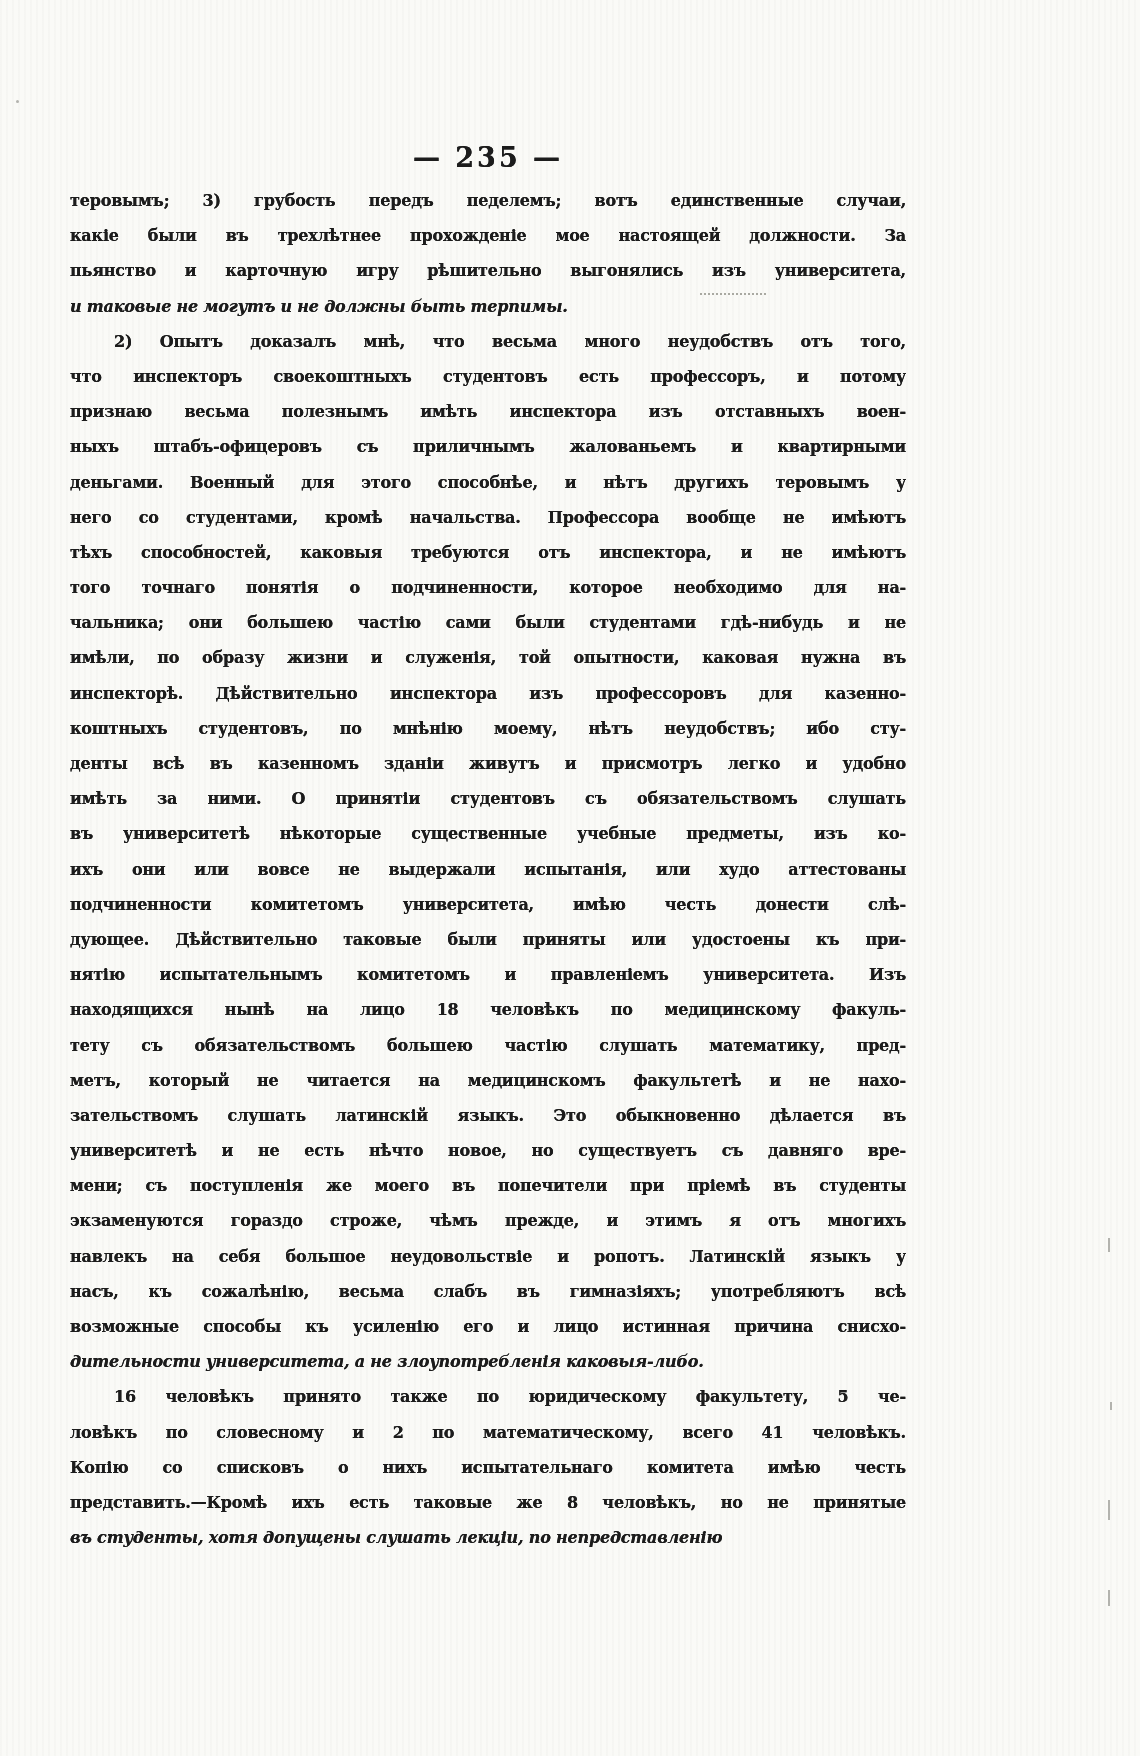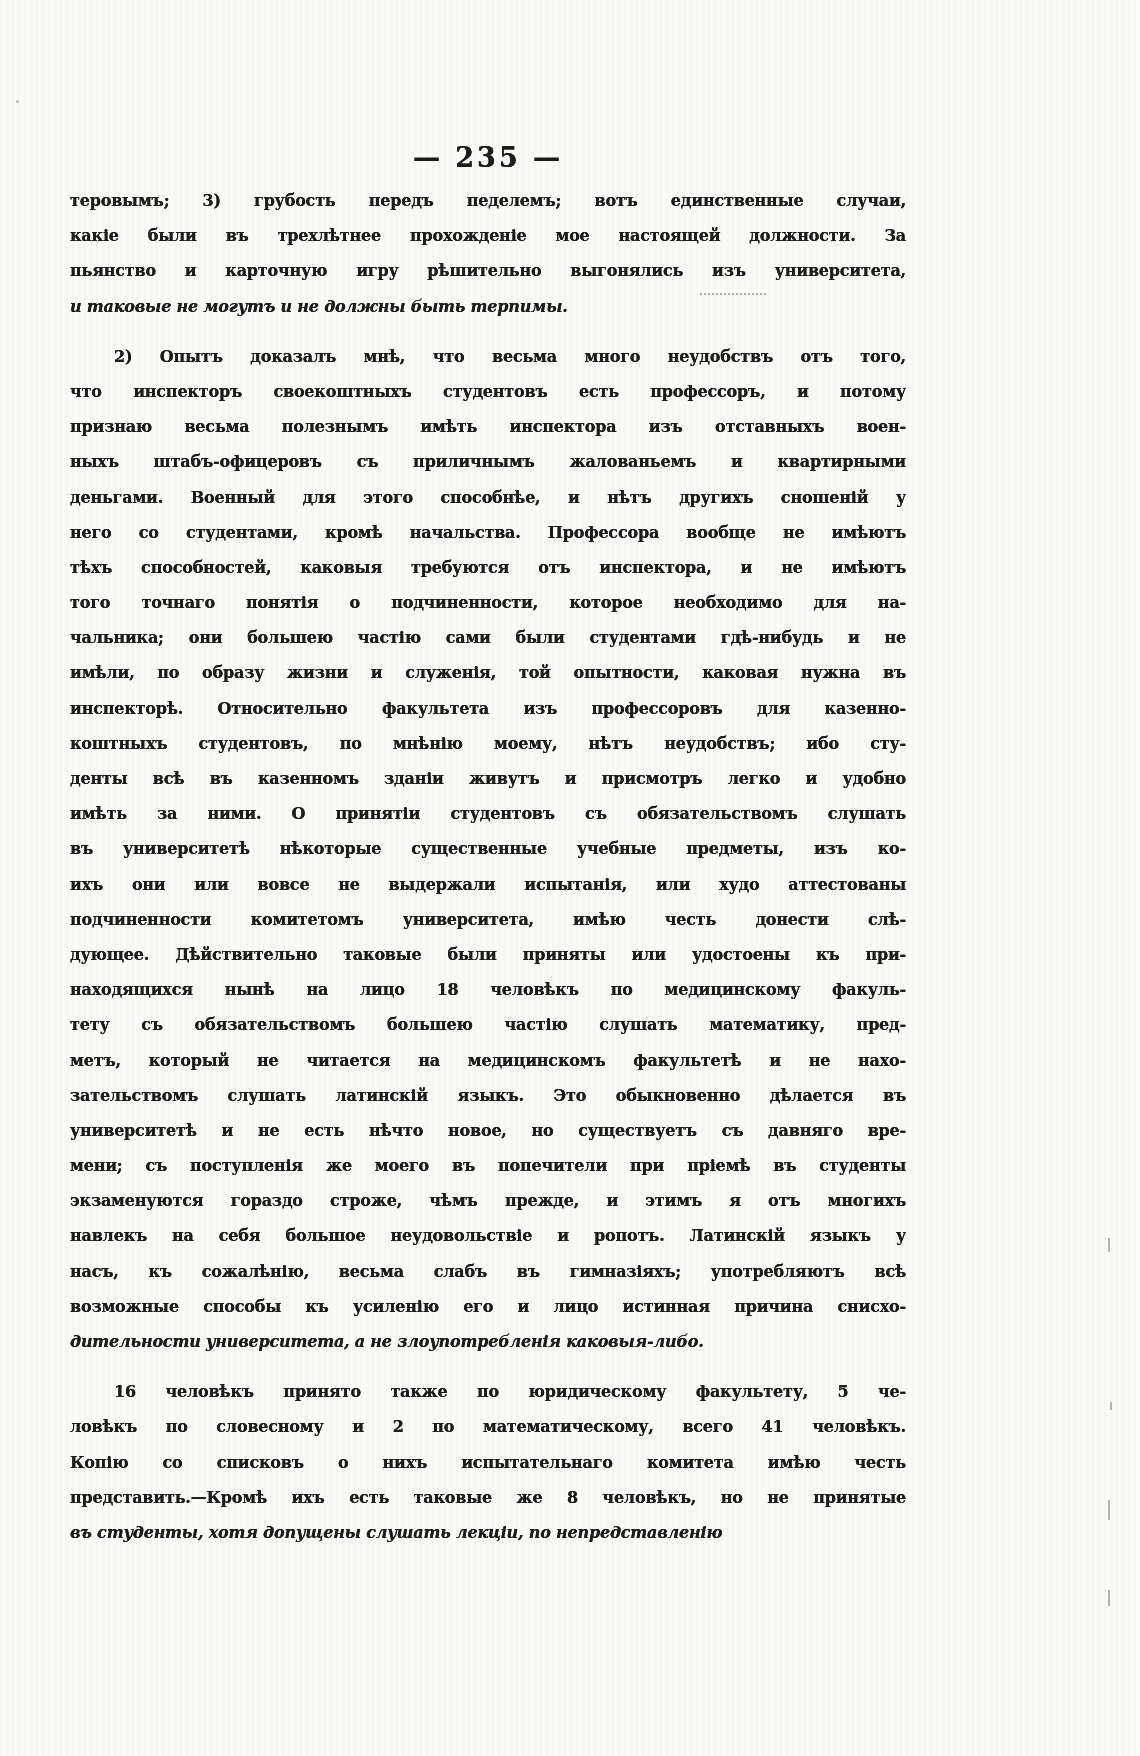--- a/index.html
+++ b/index.html
@@ -41,21 +41,21 @@
     line-height: 35.2px;
     text-align: justify;
     text-align-last: justify;
     overflow: hidden;
   }
   .line.last {
     text-align: left;
     text-align-last: left;
     font-style: italic;
   }
-  .line.indent { padding-left: 44px; margin-top: 15px; }
+  .line.indent { padding-left: 44px; }
 
   
   .artifact { position: absolute; background: #b3b3ae; }
   .a0 { left: 16px;  top: 100px;  width: 3px;  height: 3px; border-radius: 50%; }
   .a1 { left: 700px; top: 293px;  width: 66px; height: 0;
         background: transparent; border-bottom: 2px dotted #a9a9a2; }
   .a2 { left: 1108px; top: 1238px; width: 2px; height: 14px; }
   .a3 { left: 1110px; top: 1402px; width: 2px; height: 8px;  }
   .a4 { left: 1108px; top: 1500px; width: 2px; height: 20px; }
   .a5 { left: 1108px; top: 1590px; width: 2px; height: 16px; }
@@ -69,34 +69,35 @@
 
 <div class="text-block">
     <div class="line">теровымъ; 3) грубость передъ педелемъ; вотъ единственные случаи,</div>
     <div class="line">какіе были въ трехлѣтнее прохожденіе мое настоящей должности. За</div>
     <div class="line">пьянство и карточную игру рѣшительно выгонялись изъ университета,</div>
     <div class="line last">и таковые не могутъ и не должны быть терпимы.</div>
     <div class="line indent">2) Опытъ доказалъ мнѣ, что весьма много неудобствъ отъ того,</div>
     <div class="line">что инспекторъ своекоштныхъ студентовъ есть профессоръ, и потому</div>
     <div class="line">признаю весьма полезнымъ имѣть инспектора изъ отставныхъ воен-</div>
     <div class="line">ныхъ штабъ-офицеровъ съ приличнымъ жалованьемъ и квартирными</div>
-    <div class="line">деньгами. Военный для этого способнѣе, и нѣтъ другихъ сношеній у</div>
+    <div class="line">деньгами. Военный для этого способнѣе, и нѣтъ другихъ теровымъ у</div>
     <div class="line">него со студентами, кромѣ начальства. Профессора вообще не имѣютъ</div>
     <div class="line">тѣхъ способностей, каковыя требуются отъ инспектора, и не имѣютъ</div>
     <div class="line">того точнаго понятія о подчиненности, которое необходимо для на-</div>
     <div class="line">чальника; они большею частію сами были студентами гдѣ-нибудь и не</div>
     <div class="line">имѣли, по образу жизни и служенія, той опытности, каковая нужна въ</div>
-    <div class="line">инспекторѣ. Относительно факультета изъ профессоровъ для казенно-</div>
+    <div class="line">инспекторѣ. Дѣйствительно инспектора изъ профессоровъ для казенно-</div>
     <div class="line">коштныхъ студентовъ, по мнѣнію моему, нѣтъ неудобствъ; ибо сту-</div>
     <div class="line">денты всѣ въ казенномъ зданіи живутъ и присмотръ легко и удобно</div>
     <div class="line">имѣть за ними. О принятіи студентовъ съ обязательствомъ слушать</div>
     <div class="line">въ университетѣ нѣкоторые существенные учебные предметы, изъ ко-</div>
     <div class="line">ихъ они или вовсе не выдержали испытанія, или худо аттестованы</div>
     <div class="line">подчиненности комитетомъ университета, имѣю честь донести слѣ-</div>
     <div class="line">дующее. Дѣйствительно таковые были приняты или удостоены къ при-</div>
+    <div class="line">нятію испытательнымъ комитетомъ и правленіемъ университета. Изъ</div>
     <div class="line">находящихся нынѣ на лицо 18 человѣкъ по медицинскому факуль-</div>
     <div class="line">тету съ обязательствомъ большею частію слушать математику, пред-</div>
     <div class="line">метъ, который не читается на медицинскомъ факультетѣ и не нахо-</div>
     <div class="line">зательствомъ слушать латинскій языкъ. Это обыкновенно дѣлается въ</div>
     <div class="line">университетѣ и не есть нѣчто новое, но существуетъ съ давняго вре-</div>
     <div class="line">мени; съ поступленія же моего въ попечители при пріемѣ въ студенты</div>
     <div class="line">экзаменуются гораздо строже, чѣмъ прежде, и этимъ я отъ многихъ</div>
     <div class="line">навлекъ на себя большое неудовольствіе и ропотъ. Латинскій языкъ у</div>
     <div class="line">насъ, къ сожалѣнію, весьма слабъ въ гимназіяхъ; употребляютъ всѣ</div>
     <div class="line">возможные способы къ усиленію его и лицо истинная причина снисхо-</div>

